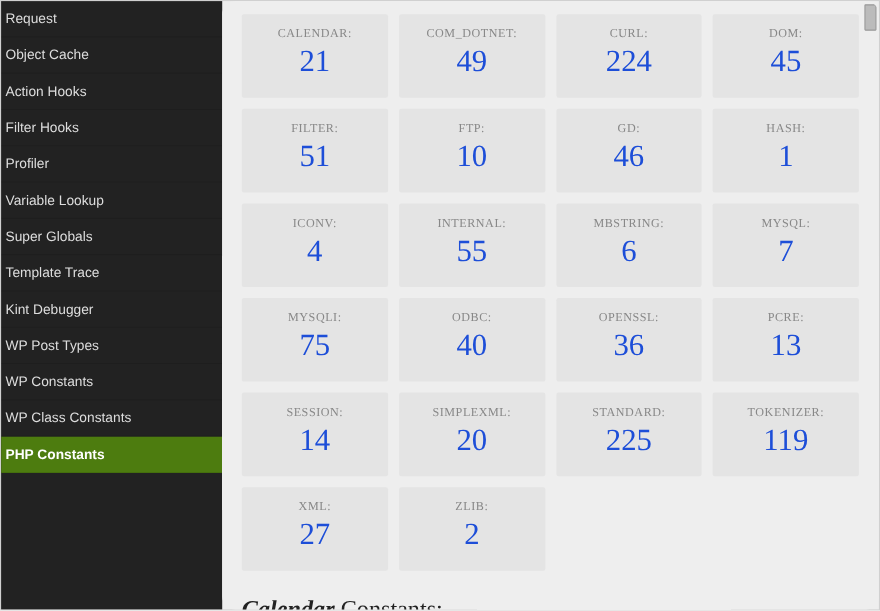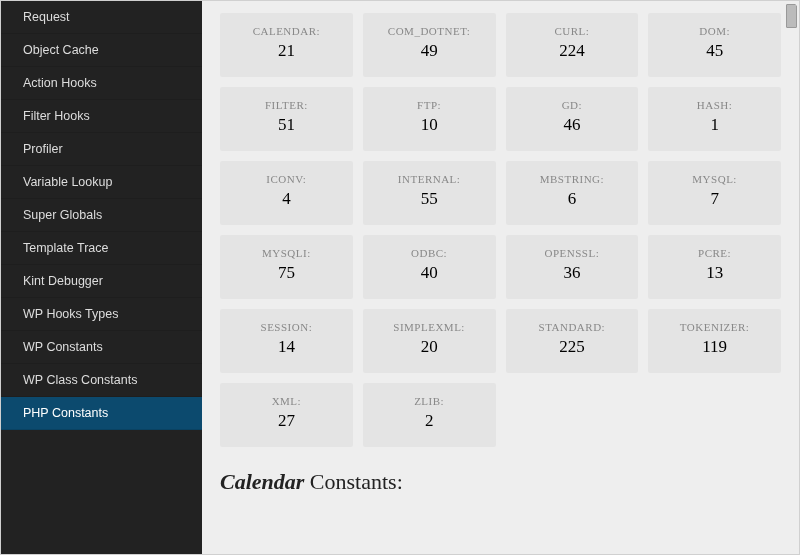--- a/index.html
+++ b/index.html
@@ -1,44 +1,44 @@
 <!DOCTYPE html>
 <html><head>
 <meta charset="utf-8">
 <style>
 * { margin: 0; padding: 0; box-sizing: border-box; }
 body { font-family: -apple-system, BlinkMacSystemFont, "Segoe UI", Arial, sans-serif; background: #eeeeee; width: 800px; height: 555px; overflow: hidden; position: relative; }
 .container { display: flex; width: 100%; height: 100%; border: 1px solid #d0d0d0; }
 .sidebar { width: 201px; background: #222222; color: #e0e0e0; overflow-y: auto; flex-shrink: 0; }
-.sidebar-item { padding: 9px 22px; font-size: 12.5px; color: #ddd; cursor: pointer; border-bottom: 1px solid rgba(0,0,0,0.1); }
-.sidebar-item.active { background: #0c4a6e; color: #fff; }
+.sidebar-item { padding: 9px 4px; font-size: 12.5px; color: #ddd; cursor: pointer; border-bottom: 1px solid rgba(0,0,0,0.1); }
+.sidebar-item.active { background: #4d7c0f; color: #fff; font-weight: bold; }
 .main { flex: 1; background: #eeeeee; overflow-y: auto; padding: 12px 18px; position: relative; border-radius: 12px; }
 .grid { display: grid; grid-template-columns: repeat(4, 1fr); gap: 10px; margin-bottom: 22px; }
 .card { background: #e4e4e4; border-radius: 2px; padding: 12px 8px 16px 8px; text-align: center; }
 .card-label { font-family: Georgia, 'Times New Roman', serif; font-size: 11px; letter-spacing: 0.5px; color: #888; text-transform: uppercase; margin-bottom: 4px; }
-.card-value { font-family: Georgia, 'Times New Roman', serif; font-size: 17px; color: #000000; font-weight: 400; }
+.card-value { font-family: Georgia, 'Times New Roman', serif; font-size: 28px; color: #1d4ed8; font-weight: 400; }
 .section-title { font-family: Georgia, 'Times New Roman', serif; font-size: 22px; color: #222; margin: 6px 0 10px 0; font-weight: 400; }
 .section-title em { font-weight: 600; }
 .scrollbar-indicator { position: absolute; right: 2px; top: 3px; width: 11px; height: 24px; background: #bbb; border: 1px solid #999; border-radius: 1px; }
 </style>
 </head>
 <body>
 
 <div class="container">
   <div class="sidebar" id="sidebar">
       <div class="sidebar-item">Request</div>
       <div class="sidebar-item">Object Cache</div>
       <div class="sidebar-item">Action Hooks</div>
       <div class="sidebar-item">Filter Hooks</div>
       <div class="sidebar-item">Profiler</div>
       <div class="sidebar-item">Variable Lookup</div>
       <div class="sidebar-item">Super Globals</div>
       <div class="sidebar-item">Template Trace</div>
       <div class="sidebar-item">Kint Debugger</div>
-      <div class="sidebar-item">WP Hooks Types</div>
+      <div class="sidebar-item">WP Post Types</div>
       <div class="sidebar-item">WP Constants</div>
       <div class="sidebar-item">WP Class Constants</div>
       <div class="sidebar-item active">PHP Constants</div>
     </div>
   <div class="main">
     <div class="scrollbar-indicator"></div>
     <div class="grid" id="grid">
         <div class="card">
           <div class="card-label">CALENDAR:</div>
           <div class="card-value">21</div>

